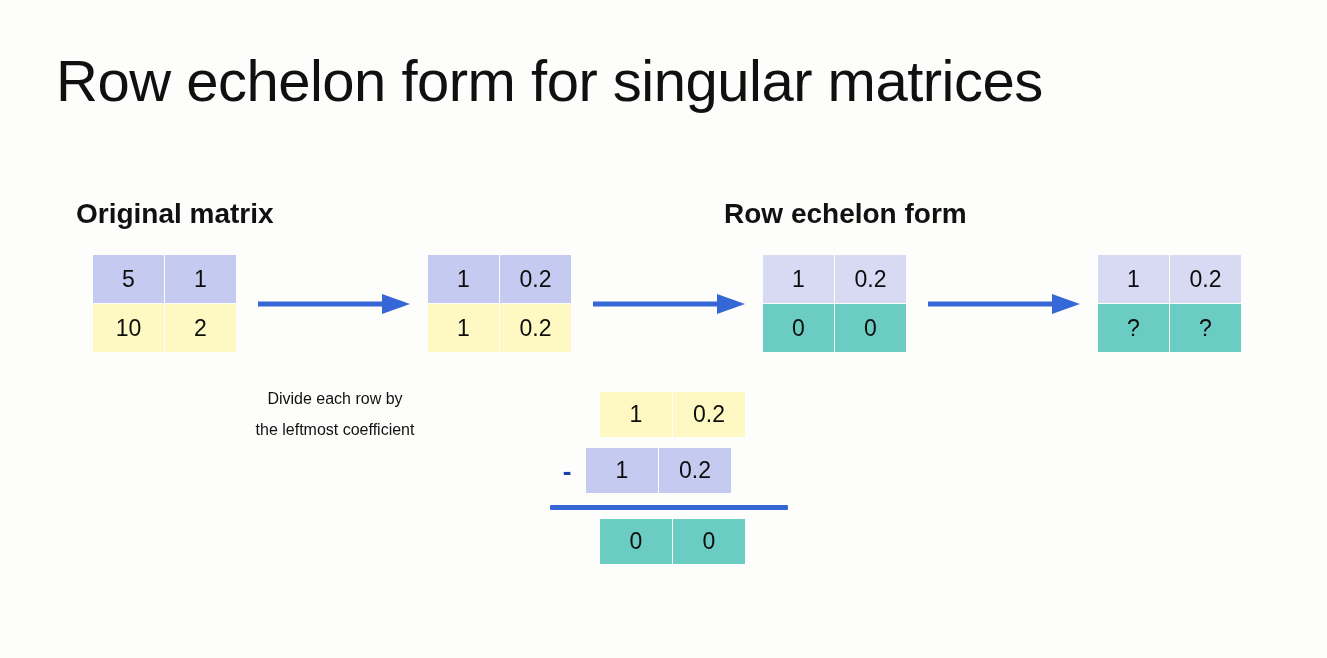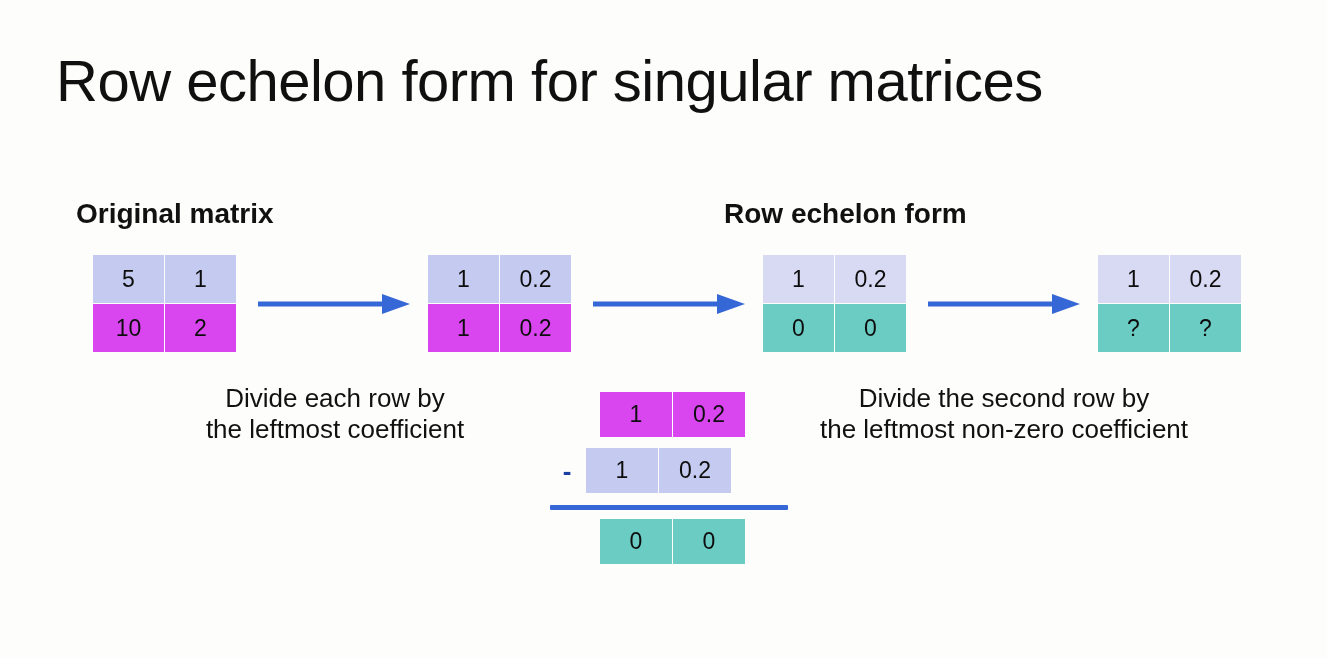--- a/index.html
+++ b/index.html
@@ -59,21 +59,21 @@
     height: 48px;
     display: flex;
     align-items: center;
     justify-content: center;
     font-size: 23px;
     color: #0d0d0d;
     font-family: "Liberation Sans", sans-serif;
   }
   .c-lav   { background: #c5cbf0; }
   .c-lav2  { background: #d8d9f3; }
-  .c-org   { background: #d946ef; }
+  .c-org   { background: #fef9c3; }
   .c-teal  { background: #6bccc4; }
 
   #matrix-1 { left: 93px;   top: 255px; }
   #matrix-2 { left: 428px;  top: 255px; }
   #matrix-3 { left: 763px;  top: 255px; }
   #matrix-4 { left: 1098px; top: 255px; }
 
   
   .arrow {
     position: absolute;
@@ -81,21 +81,21 @@
     top: 291px;
   }
   .arrow svg { display: block; }
   #arrow-1 { left: 258px; }
   #arrow-2 { left: 593px; }
   #arrow-3 { left: 928px; }
 
   
   .caption {
     position: absolute;
-    font-size: 26px;
+    font-size: 16px;
     color: #111111;
     text-align: center;
     line-height: 31px;
     white-space: pre-line;
   }
   #caption-left  { left: 185px; top: 383px; width: 300px; }
   #caption-right { left: 808px; top: 383px; width: 392px; }
 
   
   #work-area {
@@ -206,22 +206,20 @@
       <div class="cell c-lav2">0.2</div>
     </div>
     <div class="mrow">
       <div class="cell c-teal">?</div>
       <div class="cell c-teal">?</div>
     </div>
   </div>
 
   <div class="caption" id="caption-left">Divide each row by
 the leftmost coefficient</div>
-  <div class="caption" id="caption-right">Divide the second row by
-the leftmost non-zero coefficient</div>
 
   <div id="work-area">
     <div id="minus-sign">-</div>
 
     <div class="work-row" id="work-minuend">
       <div class="cell c-org">1</div>
       <div class="cell c-org">0.2</div>
     </div>
 
     <div class="work-row" id="work-subtrahend">

